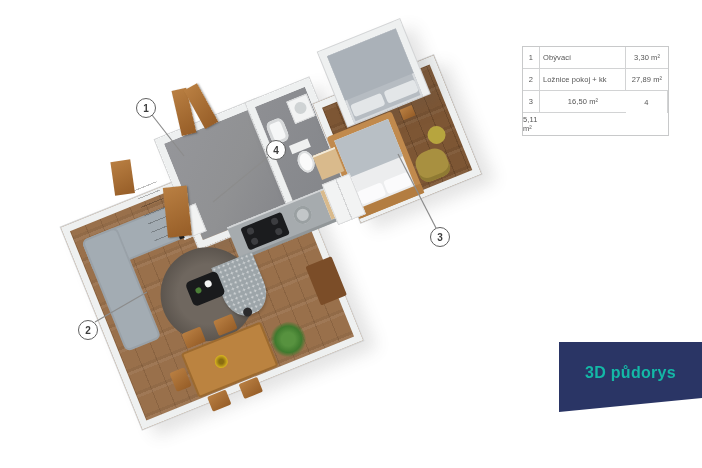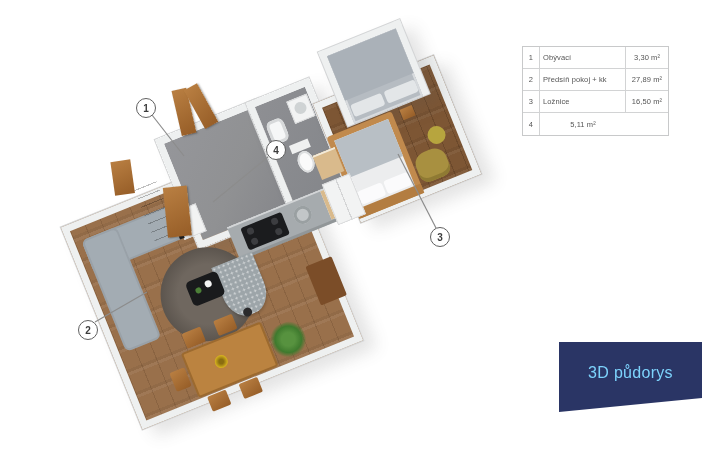--- a/index.html
+++ b/index.html
@@ -52,21 +52,21 @@
   .legend .cell.area{justify-content:center;padding:0;}
   .legend .cell.last-col{border-right:none;}
   .legend .cell.last-row{border-bottom:none;}
   
   .banner{
     position:absolute;left:559px;top:342px;width:143px;height:70px;
     background:var(--banner-bg,#2a3565);
     clip-path:polygon(0 0,100% 0,100% 80%,0 100%);
     display:flex;align-items:center;justify-content:center;z-index:70;
   }
-  .banner span{color:#7dd3fc;font-size:16px;font-weight:400;letter-spacing:.3px;margin-top:-8px;}
+  .banner span{color:#14b8a6;font-size:16px;font-weight:700;letter-spacing:.3px;margin-top:-8px;}
 </style>
 </head>
 <body>
 
 <div class="canvas">
 
   <div class="plan">
 
     <div class="room floor-living" style="left:-8px;top:22px;width:238px;height:218px;z-index:1;"></div>
     <div class="room floor-hall" style="left:112px;top:-24px;width:112px;height:118px;z-index:2;"></div>
@@ -144,25 +144,24 @@
   <div class="callout" style="left:78px;top:320px;">2</div>
   <div class="callout" style="left:430px;top:227px;">3</div>
   <div class="callout" style="left:266px;top:140px;">4</div>
 
   <div class="legend">
     <div class="cell num">1</div>
     <div class="cell name">Obývací</div>
     <div class="cell area last-col">3,30 m²</div>
 
     <div class="cell num">2</div>
-    <div class="cell name">Předsíň pokoj + kk</div>
+    <div class="cell name">Ložnice pokoj + kk</div>
     <div class="cell area last-col">27,89 m²</div>
 
     <div class="cell num">3</div>
-    <div class="cell name">Ložnice</div>
     <div class="cell area last-col">16,50 m²</div>
 
     <div class="cell num last-row">4</div>
     <div class="cell area last-col last-row">5,11 m²</div>
   </div>
 
   <div class="banner">
     <span>3D půdorys</span>
   </div>
 

